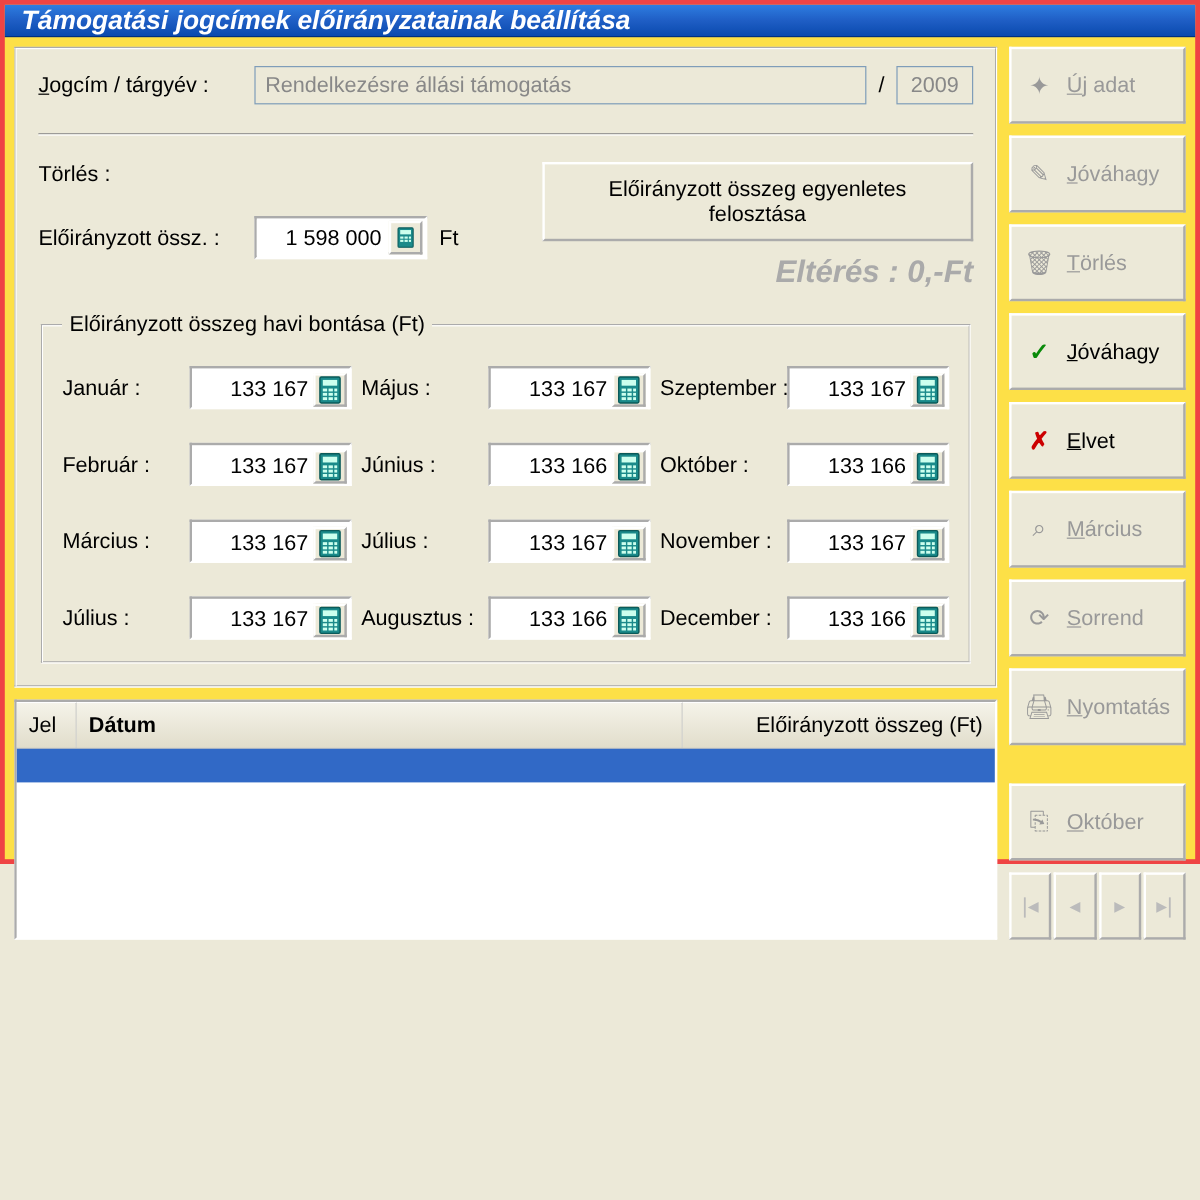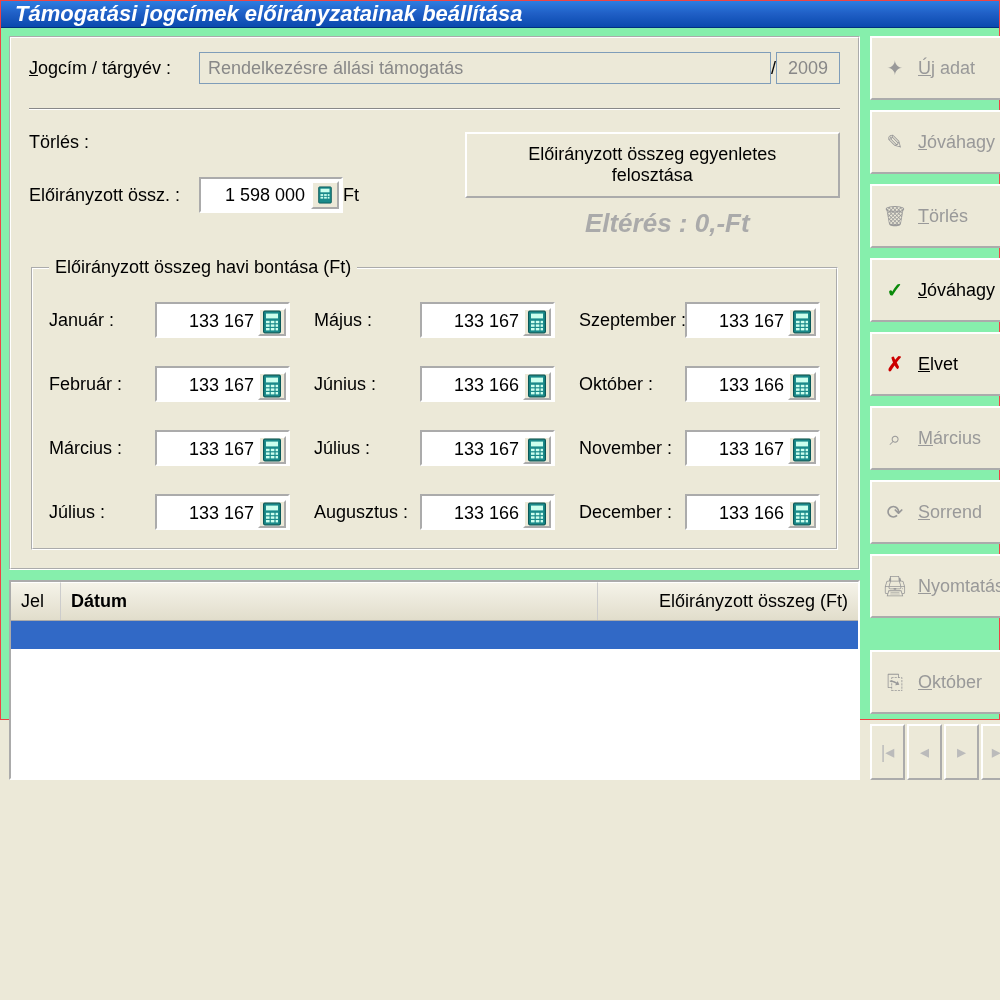--- a/index.html
+++ b/index.html
@@ -8,22 +8,22 @@
     font-family: "Microsoft Sans Serif", Tahoma, Arial, sans-serif;
     font-size: 13px;
     background: #ece9d8;
     overflow: hidden;
     width: 1000px;
     height: 1000px;
   }
   .window {
     width: 1000px;
     height: 720px;
-    border: 1px solid #ef4444;
-    background: #86efac;
+    border: 4px solid #ef4444;
+    background: #fde047;
     display: flex;
     flex-direction: column;
   }
   .titlebar {
     height: 50px;
     background: linear-gradient(to right, #0a246a, #3a6ea5 40%, #0a246a);
     background: linear-gradient(to bottom, #2a6acf, #1c4fa2);
     background: #0a5bcc;
     background: linear-gradient(to bottom, #2e7de0 0%, #1f5ec5 50%, #0a4aae 100%);
     color: #fff;
@@ -49,20 +49,21 @@
   }
   .form-panel {
     border: 2px groove #fff;
     padding: 14px 18px 18px 18px;
     background: #ece9d8;
     font-size: 18px;
   }
   .row {
     display: flex;
     align-items: center;
+    gap: 10px;
     margin-bottom: 24px;
   }
   .label {
     width: 170px;
   }
   .input-text {
     height: 32px;
     border: 1px solid #7f9db9;
     background: #fff;
     padding: 3px 8px;
@@ -114,21 +115,21 @@
     margin-top: 18px;
     padding: 24px 16px 18px 16px;
   }
   fieldset.months legend {
     font-size: 18px;
     padding: 0 6px;
   }
   .months-grid {
     display: grid;
     grid-template-columns: repeat(3, 1fr);
-    gap: 28px 24px;
+    gap: 28px 8px;
   }
   .month-cell {
     display: flex;
     align-items: center;
     gap: 6px;
   }
   .month-cell .mlabel { width: 100px; font-size: 18px; white-space: nowrap; }
   .month-input-wrap {
     display: flex;
     align-items: flex-end;
@@ -278,21 +279,21 @@
                       <rect x="11" y="9" width="2" height="2" fill="#cfe"></rect>
                       <rect x="3" y="12" width="3" height="2" fill="#cfe"></rect>
                       <rect x="7" y="12" width="3" height="2" fill="#cfe"></rect>
                       <rect x="11" y="12" width="2" height="2" fill="#cfe"></rect>
                     </svg>
                 </button>
               </div>
               <span>Ft</span>
             </div>
           </div>
-          <div style="flex:1; display:flex; flex-direction:column; align-items:center;">
+          <div style="flex:1; display:flex; flex-direction:column; align-items:flex-end;">
             <button class="big-btn">Előirányzott összeg egyenletes felosztása</button>
             <div class="diff-label">Eltérés : 0,-Ft</div>
           </div>
         </div>
 
         <fieldset class="months">
           <legend>Előirányzott összeg havi bontása (Ft)</legend>
           <div class="months-grid" id="months-grid">
               <div class="month-cell">
                 <span class="mlabel">Január :</span>

